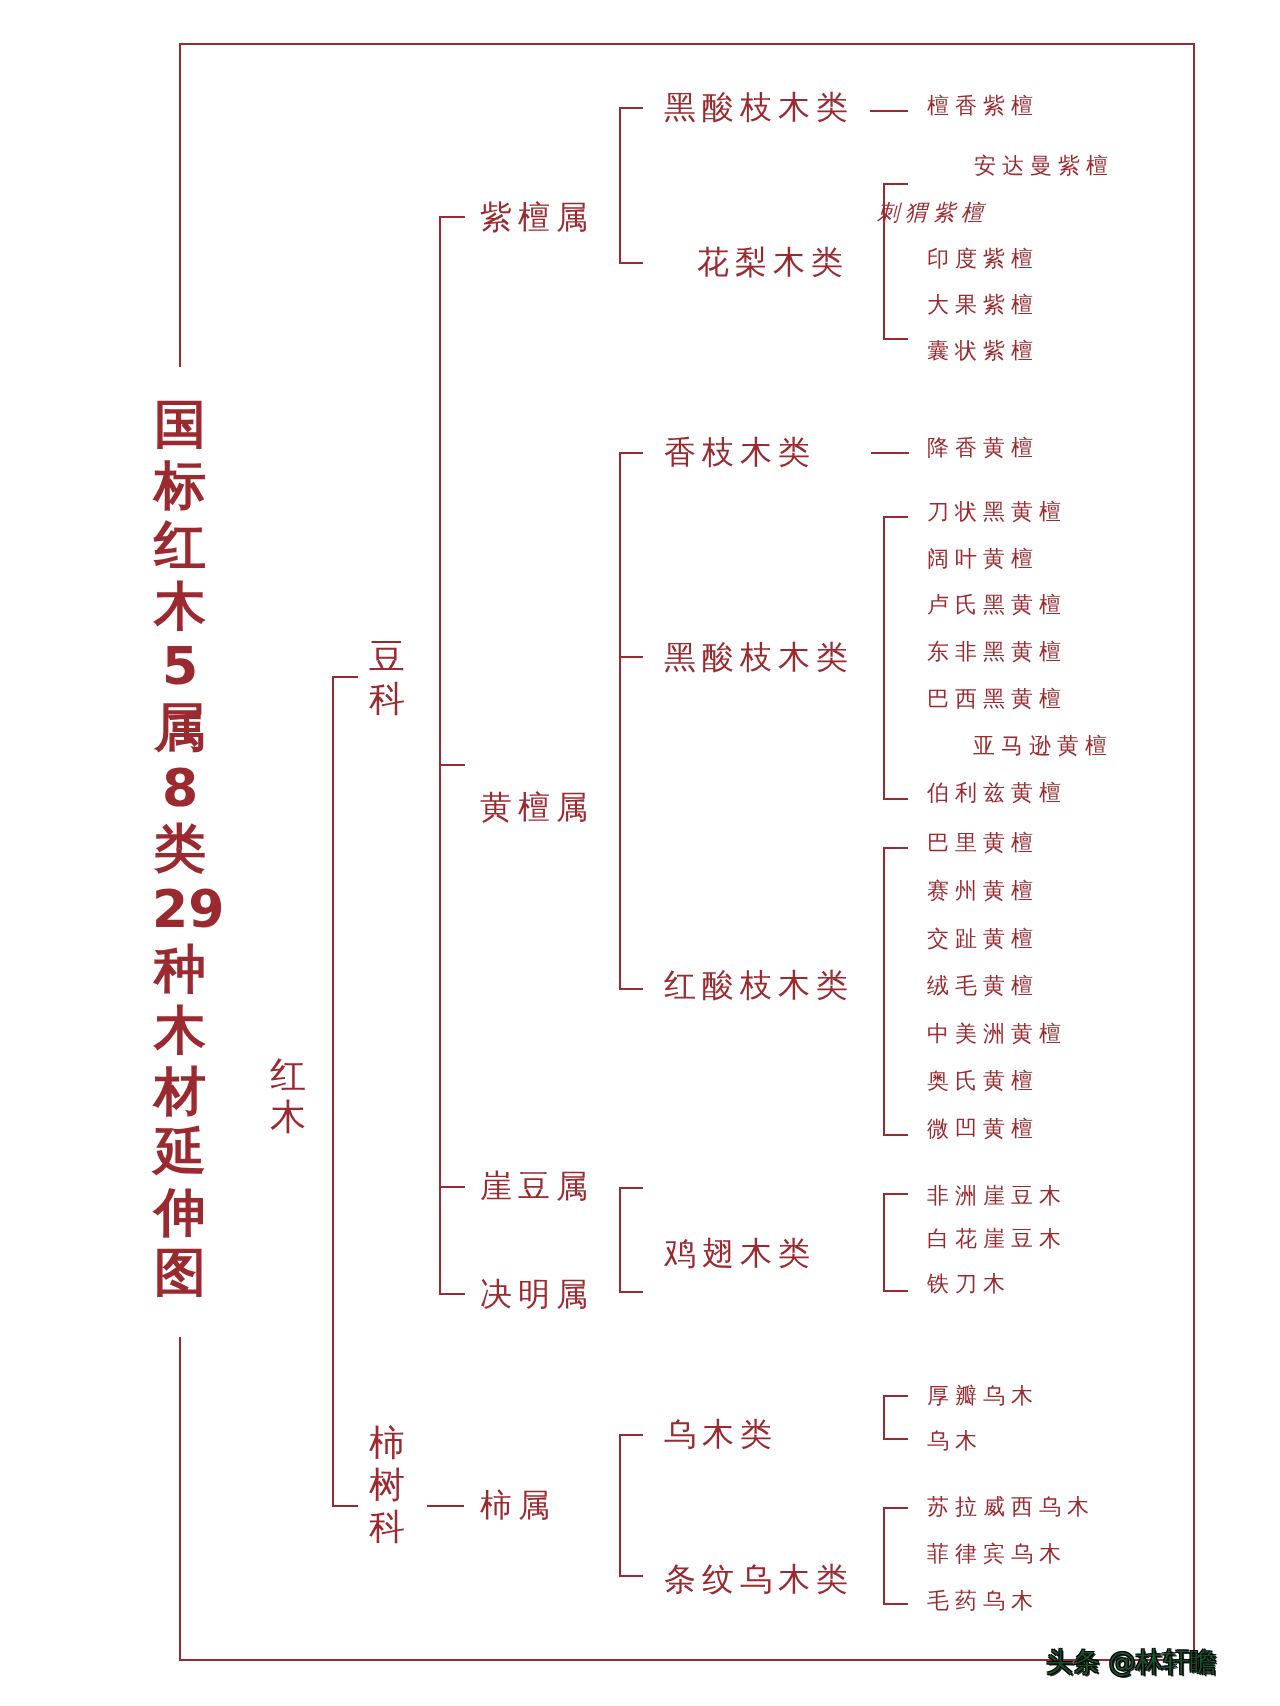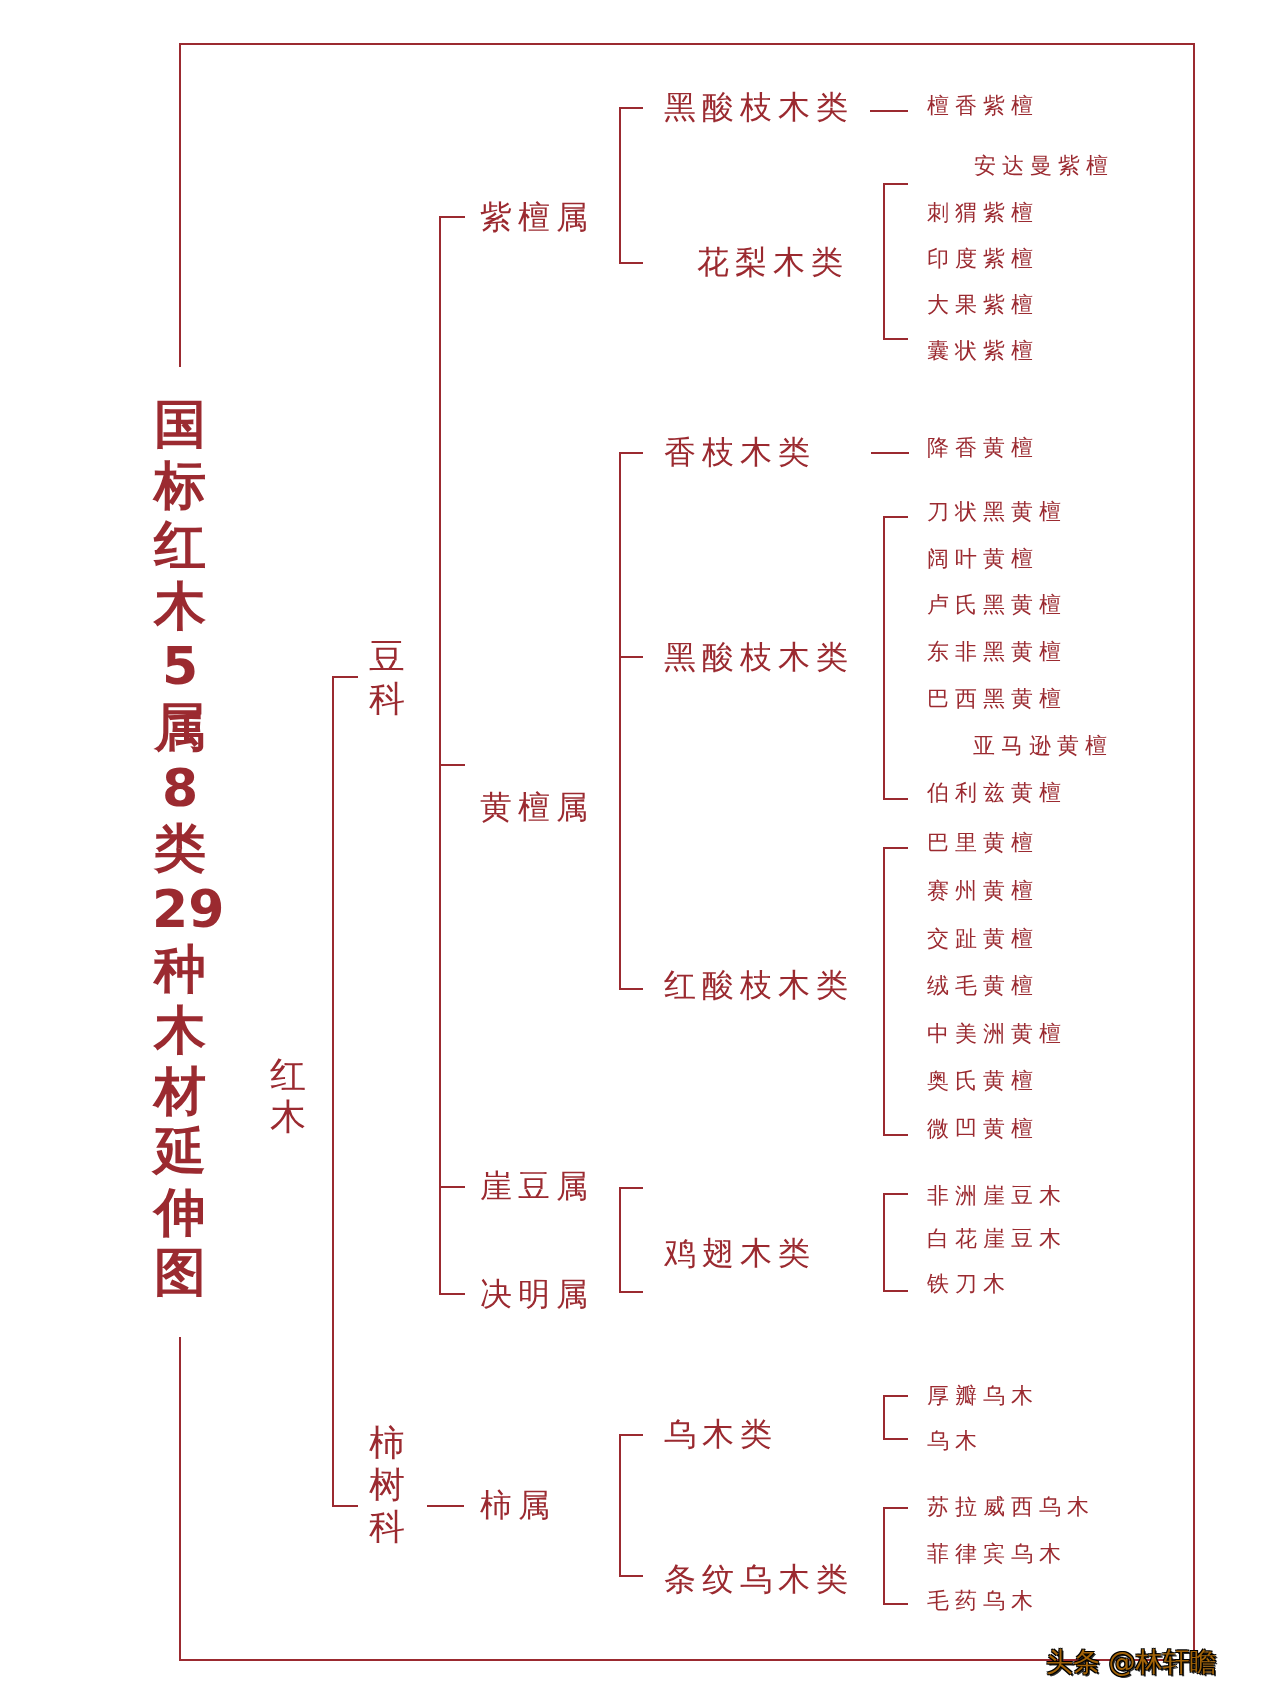--- a/index.html
+++ b/index.html
@@ -16,21 +16,21 @@
   .sp { font-size: 22px; }
   .cls { font-size: 32px; }
   .gen { font-size: 32px; }
   .vert { position: absolute; font-size: 36px; line-height: 42px; width: 40px; text-align: center; }
   #title {
     position: absolute; left: 152px; top: 394px; width: 56px;
     font-size: 52px; line-height: 60.6px; text-align: center; font-weight: bold;
   }
   #title span { display: block; }
   #watermark {
-    position: absolute; left: 1046px; top: 1648px; font-size: 27px; color: #a16207;
+    position: absolute; left: 1046px; top: 1648px; font-size: 27px; color: #14532d;
     text-shadow: 1px 1px 0 #000, -1px -1px 0 #000, 1px -1px 0 #000, -1px 1px 0 #000, 2px 2px 0 #333;
     white-space: nowrap; line-height: 1;
   }
 </style>
 </head>
 <body>
 
 <div class="ln h" style="left:179px;top:43px;width:1016px;"></div>
 <div class="ln v" style="left:1193px;top:43px;height:1618px;"></div>
 <div class="ln h" style="left:179px;top:1659px;width:1016px;"></div>
@@ -136,21 +136,21 @@
 <div class="ln h" style="left:883px;top:1395px;width:25px;"></div>
 <div class="ln h" style="left:883px;top:1438px;width:25px;"></div>
 
 <div class="ln v" style="left:883px;top:1507px;height:98px;"></div>
 <div class="ln h" style="left:883px;top:1507px;width:25px;"></div>
 <div class="ln h" style="left:883px;top:1603px;width:25px;"></div>
 
 <div class="lbl sp" style="left:927px;top:95px;">檀香紫檀</div>
 
 <div class="lbl sp" style="left:974px;top:155px;text-align:right;">安达曼紫檀</div>
-<div class="lbl sp" style="left:927px;top:202px;">刺猬紫檀</div>
+<div class="lbl sp" style="left:877px;top:202px;font-style:italic;">刺猬紫檀</div>
 <div class="lbl sp" style="left:927px;top:248px;">印度紫檀</div>
 <div class="lbl sp" style="left:927px;top:294px;">大果紫檀</div>
 <div class="lbl sp" style="left:927px;top:340px;">囊状紫檀</div>
 
 <div class="lbl sp" style="left:927px;top:437px;">降香黄檀</div>
 
 <div class="lbl sp" style="left:927px;top:501px;">刀状黑黄檀</div>
 <div class="lbl sp" style="left:927px;top:548px;">阔叶黄檀</div>
 <div class="lbl sp" style="left:927px;top:594px;">卢氏黑黄檀</div>
 <div class="lbl sp" style="left:927px;top:641px;">东非黑黄檀</div>

